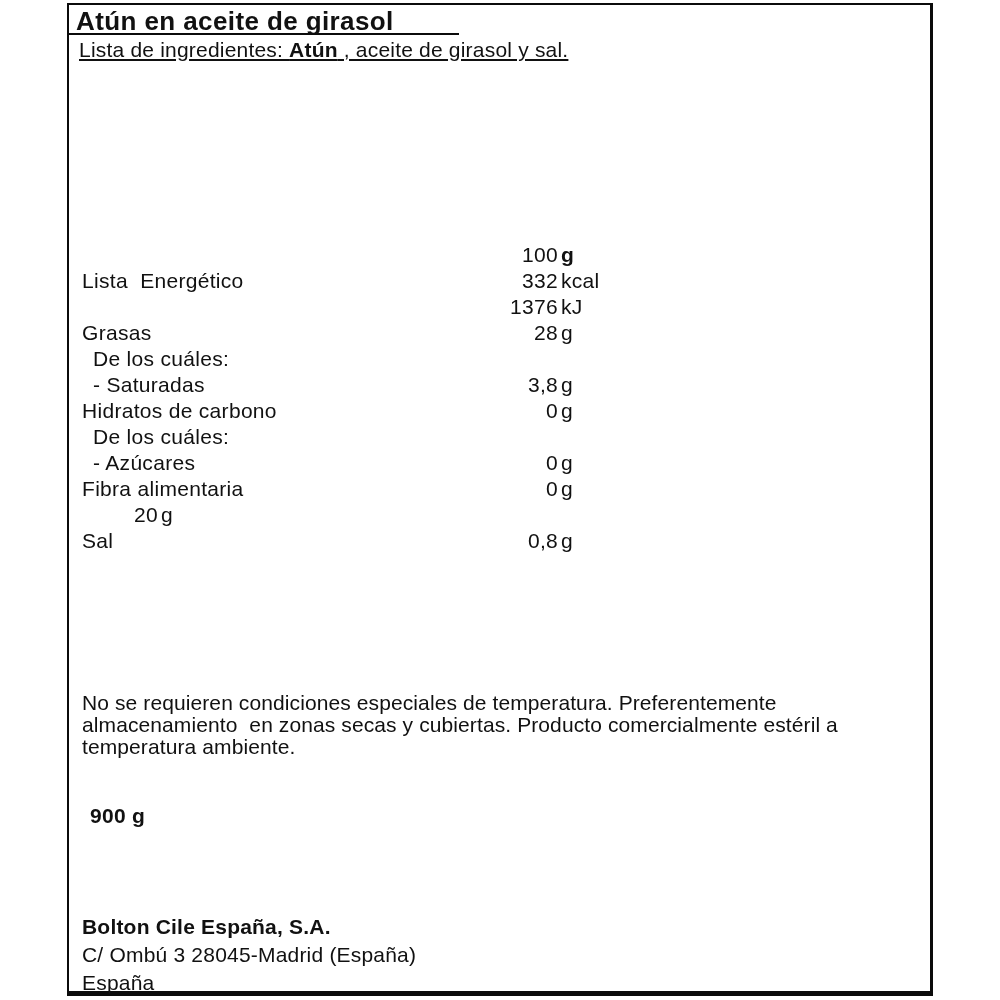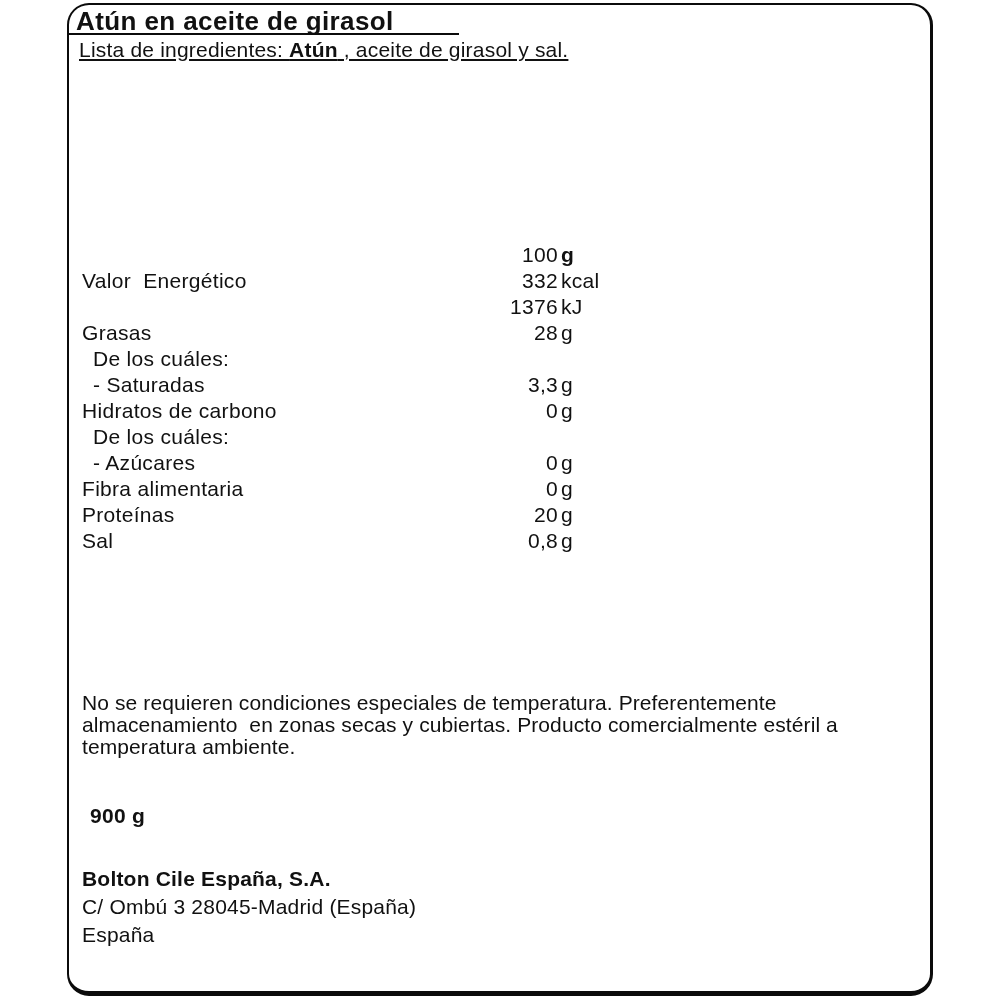--- a/index.html
+++ b/index.html
@@ -16,21 +16,20 @@
     position: absolute;
     left: 67px;
     top: 3px;
     width: 866px;
     height: 993px;
     box-sizing: border-box;
     border-style: solid;
     border-color: #0b0b0b;
     border-width: 2px 3px 5px 2px;
     background: #ffffff;
-    border-radius: 22px;
   }
   .title {
     position: absolute;
     left: 7px;
     top: 1px;
     font-size: 26px;
     font-weight: bold;
     letter-spacing: 0.4px;
     white-space: pre;
   }
@@ -105,42 +104,42 @@
     margin-left: 8px;
   }
   .mfr {
     position: absolute;
     left: 13px;
     top: 860px;
     font-size: 21px;
     line-height: 28px;
     letter-spacing: 0.2px;
   }
-  .mfr .name { font-weight: bold; }
+  .mfr .name { font-weight: bold; margin-top: 48px; }
 </style>
 </head>
 <body>
 
 <div class="sheet">
 
   <div class="title">Atún en aceite de girasol</div>
   <div class="title-rule"></div>
 
   <div class="ingredients"><span>Lista de ingredientes: </span><span class="bold">Atún</span><span> , aceite de girasol y sal.</span></div>
 
   <div class="ntable">
 
     <div class="n-row">
       <div class="n-label"></div>
       <div class="n-num">100</div>
       <div class="n-unit hdr">g</div>
     </div>
 
     <div class="n-row">
-      <div class="n-label">Valor  Energético</div>
+      <div class="n-label">Lista  Energético</div>
       <div class="n-num">332</div>
       <div class="n-unit">kcal</div>
     </div>
 
     <div class="n-row">
       <div class="n-label"></div>
       <div class="n-num">1376</div>
       <div class="n-unit">kJ</div>
     </div>
 
@@ -151,21 +150,21 @@
     </div>
 
     <div class="n-row ind">
       <div class="n-label">De los cuáles:</div>
       <div class="n-num"></div>
       <div class="n-unit"></div>
     </div>
 
     <div class="n-row ind">
       <div class="n-label">- Saturadas</div>
-      <div class="n-num">3,3</div>
+      <div class="n-num">3,8</div>
       <div class="n-unit">g</div>
     </div>
 
     <div class="n-row">
       <div class="n-label">Hidratos de carbono</div>
       <div class="n-num">0</div>
       <div class="n-unit">g</div>
     </div>
 
     <div class="n-row ind">
@@ -180,21 +179,20 @@
       <div class="n-unit">g</div>
     </div>
 
     <div class="n-row">
       <div class="n-label">Fibra alimentaria</div>
       <div class="n-num">0</div>
       <div class="n-unit">g</div>
     </div>
 
     <div class="n-row">
-      <div class="n-label">Proteínas</div>
       <div class="n-num">20</div>
       <div class="n-unit">g</div>
     </div>
 
     <div class="n-row">
       <div class="n-label">Sal</div>
       <div class="n-num">0,8</div>
       <div class="n-unit">g</div>
     </div>
 

